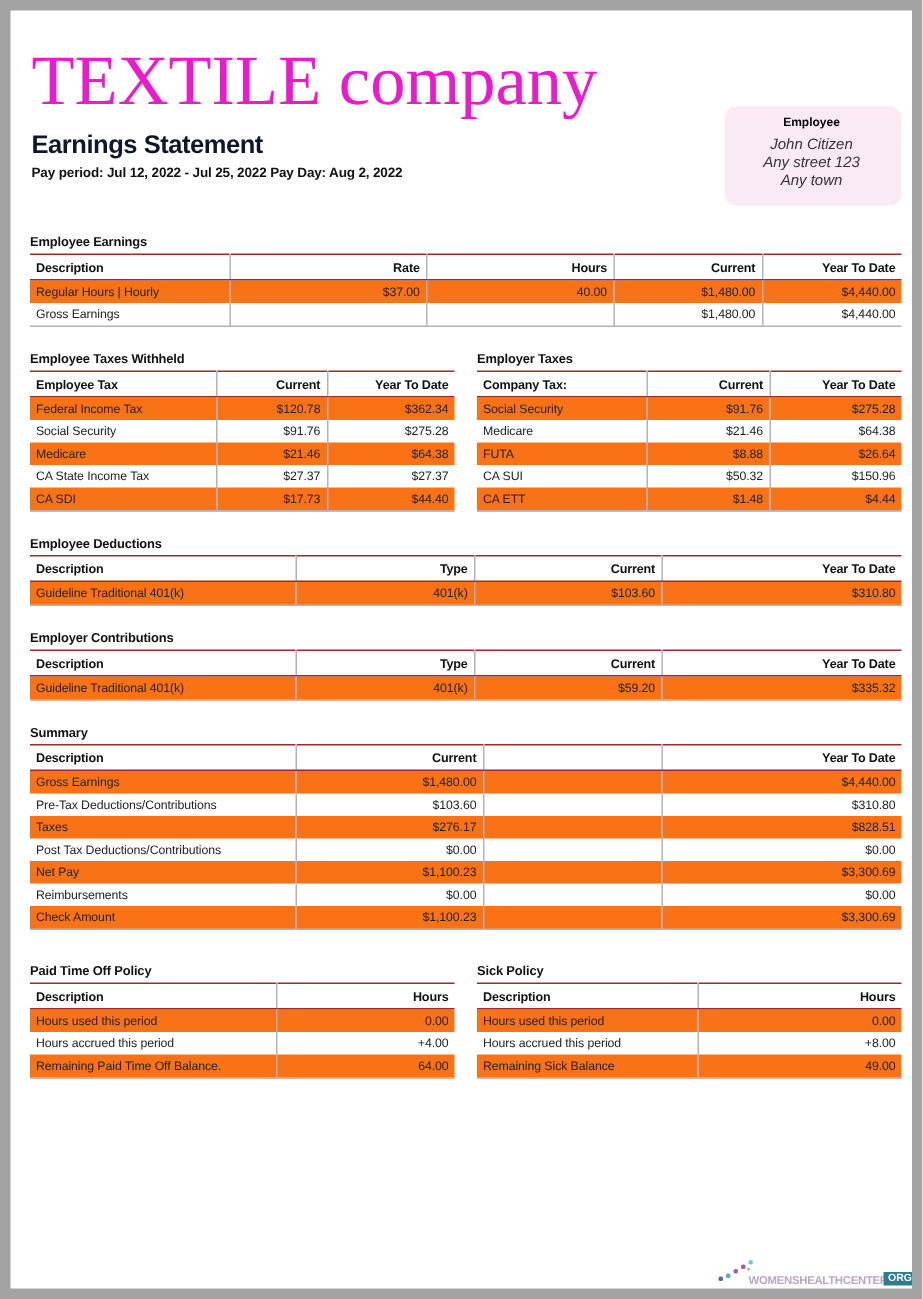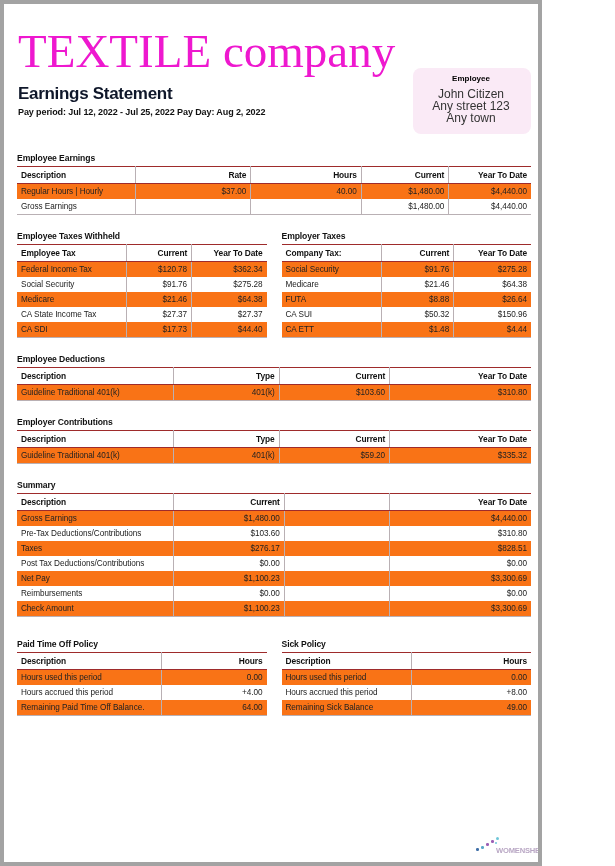--- a/index.html
+++ b/index.html
@@ -6,25 +6,25 @@
     margin: 0;
     padding: 0;
     background: #ffffff;
   }
   body {
     font-family: "Liberation Sans", sans-serif;
     color: #1a1a1a;
   }
   .page {
     position: relative;
-    width: 542px;
+    width: 615px;
     height: 866px;
     background: #ffffff;
     box-sizing: border-box;
-    border: 4px solid #a3a3a3;
+    border: 7px solid #a3a3a3;
     overflow: hidden;
   }
   .inner {
     position: absolute;
     left: 13px;
     top: 8px;
     right: 7px;
     bottom: 0;
   }
 
@@ -66,23 +66,24 @@
     text-align: center;
     border-radius: 8px;
   }
   .emp-box .emp-head {
     font-size: 8px;
     font-weight: bold;
     color: #000;
     margin-bottom: 5px;
   }
   .emp-box .emp-line {
-    font-size: 12px;
+    font-size: 10px;
     color: #333;
     line-height: 12px;
+    font-style: italic;
   }
 
   
   .section { margin-top: 16px; }
   .section-title {
     font-size: 8.6px;
     font-weight: bold;
     color: #111;
     padding-bottom: 3px;
     letter-spacing: -0.1px;

